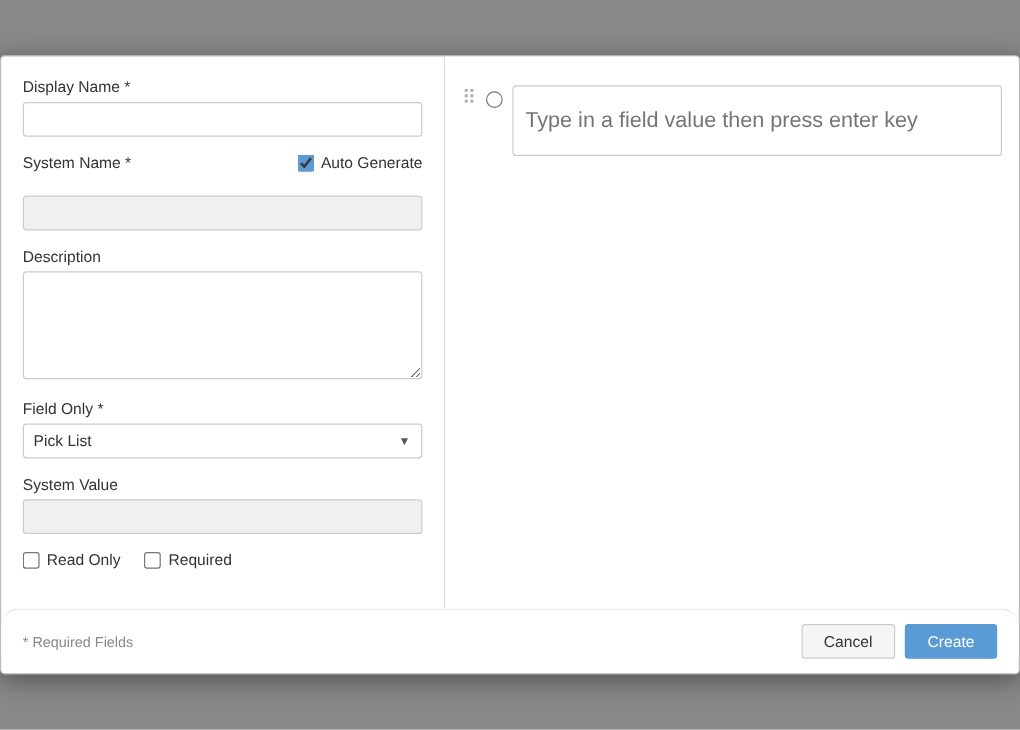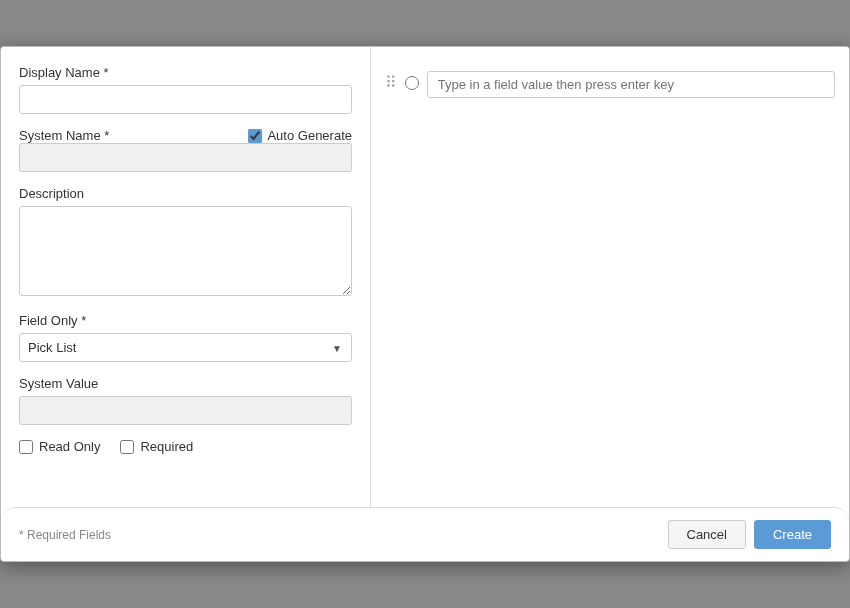--- a/index.html
+++ b/index.html
@@ -80,21 +80,21 @@
       outline: none;
     }
     .field-input[disabled] {
       background: #f0f0f0;
       color: #999;
     }
     .system-name-row {
       display: flex;
       align-items: center;
       justify-content: space-between;
-      margin-bottom: 0;
+      margin-bottom: 20px;
     }
     .auto-generate-label {
       display: flex;
       align-items: center;
       gap: 5px;
       font-size: 13px;
       color: #333;
       cursor: pointer;
     }
     .auto-generate-checkbox {
@@ -209,24 +209,24 @@
       padding-top: 4px;
     }
     .radio-btn {
       width: 14px;
       height: 14px;
       margin-top: 5px;
       flex-shrink: 0;
     }
     .picklist-input {
       flex: 1;
-      padding: 5px 10px;
+      padding: 18px 10px;
       border: 1px solid #ccc;
       border-radius: 3px;
-      font-size: 13px;
+      font-size: 18px;
       color: #aaa;
       outline: none;
       background: #fff;
     }
   </style>
 </head>
 <body>
 
 <div class="dialog">
 

